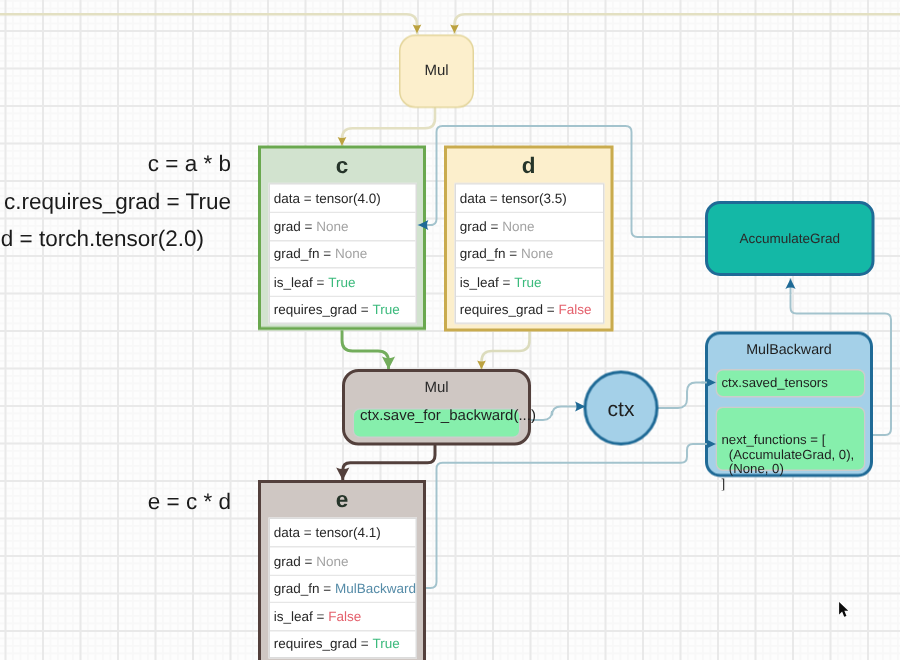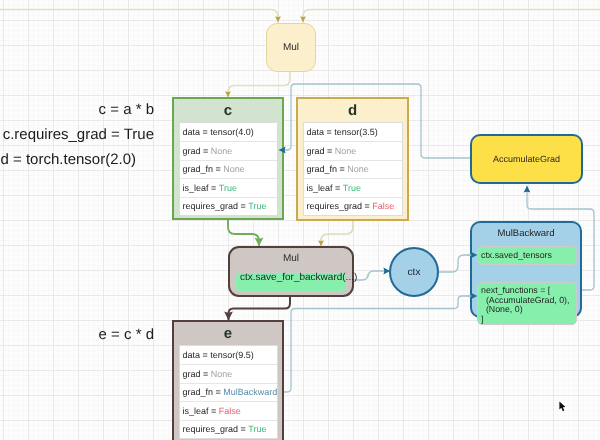--- a/index.html
+++ b/index.html
@@ -43,21 +43,21 @@
   .val-fn{color:#568ca8;}
 
   .bwnode{position:absolute;box-sizing:border-box;transform:translateZ(0);}
   .bwtitle{position:absolute;left:0;width:100%;text-align:center;
            color:#1d1d1d;font-size:9.5px;line-height:10px;transform:translateZ(0);}
   .field{position:absolute;box-sizing:border-box;background:#86efac;
          border:1px solid #cccccc;border-radius:5px;text-align:left;transform:translateZ(0);
          font-size:8.8px;color:#1f1f1f;white-space:pre;line-height:9.6px;}
   .circle{position:absolute;border-radius:50%;box-sizing:border-box;
           display:flex;align-items:center;justify-content:center;transform:translateZ(0);}
-  .circle .oplabel{font-size:10px;color:#1f1f1f;transform:translateZ(0);}
+  .circle .oplabel{font-size:14px;color:#1f1f1f;transform:translateZ(0);}
   #cursor{position:absolute;}
 </style>
 </head>
 <body>
 
 <div id="canvas">
   <div id="grid"></div>
 
   <svg id="edges">
     <defs>
@@ -127,32 +127,32 @@
       <span>ctx.save_for_backward(...)</span>
     </div>
   </div>
 
   <div class="circle" style="left:389px;top:247px;width:50px;height:50px;
               background:#a4d0e8;border:2px solid #1f6a96;">
     <span class="oplabel">ctx</span>
   </div>
 
   <div class="opnode" style="left:470px;top:134px;width:113px;height:50px;border-radius:10px;
-              background:#fde047;border:2px solid #1f6a96;">
+              background:#14b8a6;border:2px solid #1f6a96;">
     <span class="oplabel" style="font-size:9px;">AccumulateGrad</span>
   </div>
 
   <div class="bwnode" style="left:470px;top:221px;width:112px;height:97px;border-radius:10px;
               background:#a4d0e8;border:2px solid #1f6a96;">
     <div class="bwtitle" style="top:6px;">MulBackward</div>
     <div class="field" style="left:5px;top:23px;width:100px;height:19px;line-height:19px;
                 display:flex;align-items:center;padding:0 3px;">
       <span>ctx.saved_tensors</span>
     </div>
-    <div class="field" style="left:5px;top:59px;width:100px;height:43px;padding:3px 3px;white-space:normal;">
+    <div class="field" style="left:5px;top:48px;width:100px;height:43px;padding:17px 3px;white-space:normal;">
         <span style="white-space:pre;display:block;">next_functions = [
   (AccumulateGrad, 0),
   (None, 0)
 ]</span>
       </div>
   </div>
 
   <div class="tensor" style="left:172px;top:97px;width:112px;height:123px;
               background:#d2e3cf;border:2px solid #6aa84f;">
     <div class="thead" style="margin-top:4px;">c</div>
@@ -217,21 +217,21 @@
     </div>
   </div>
 
   <div class="tensor" style="left:172px;top:320px;width:112px;height:123px;
               background:#cfc7c3;border:2px solid #53403c;">
     <div class="thead" style="margin-top:4px;">e</div>
     <div class="tbody" style="margin:4px 4.5px 0 4.5px;">
       <div class="trow" style="height:18.4px;">
         <span>data =</span>
           <span class="sep">&nbsp;</span>
-          <span class="val-plain">tensor(9.5)</span>
+          <span class="val-plain">tensor(4.1)</span>
       </div>
       <div class="trow" style="height:18.4px;">
         <span>grad =</span>
           <span class="sep">&nbsp;</span>
           <span class="val-none">None</span>
       </div>
       <div class="trow" style="height:18.4px;">
         <span>grad_fn =</span>
           <span class="sep">&nbsp;</span>
           <span class="val-fn">MulBackward</span>

